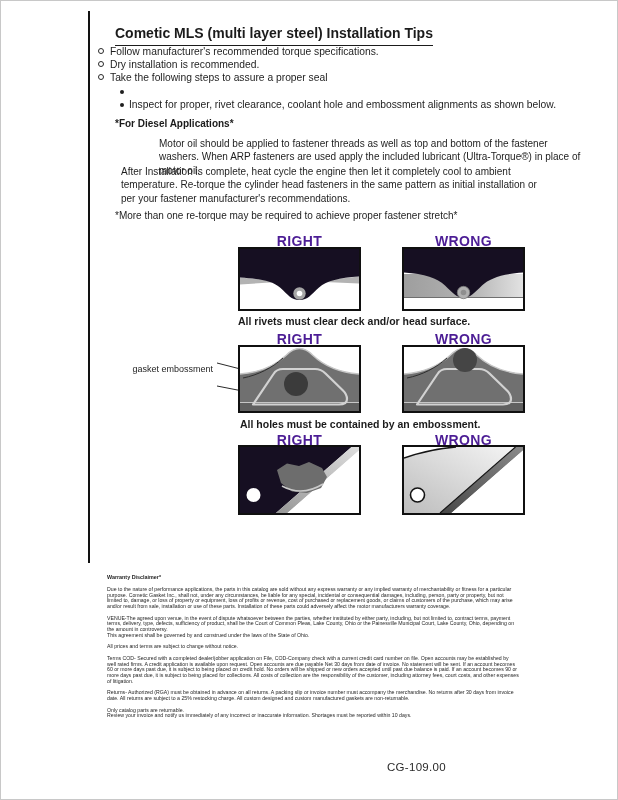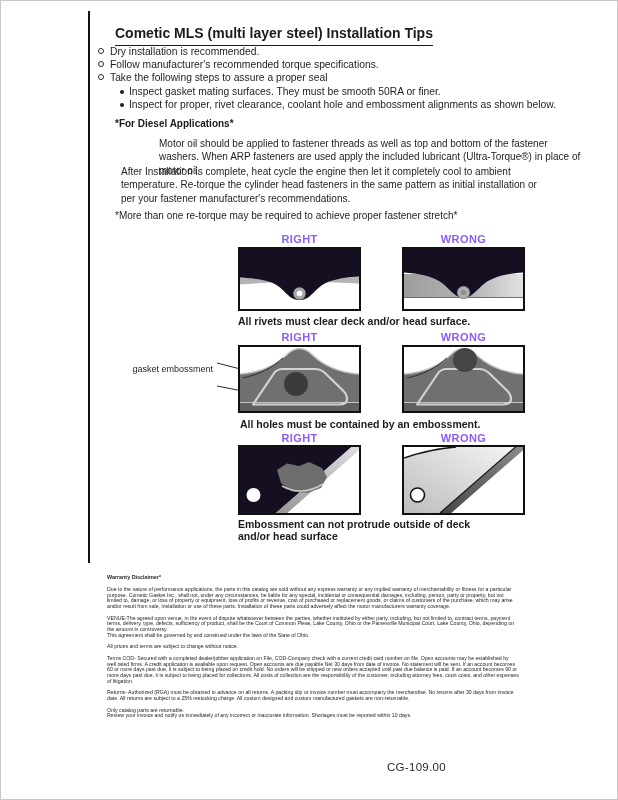--- a/index.html
+++ b/index.html
@@ -17,44 +17,44 @@
   .bullets{left:97px;top:44px;width:460px;font-size:10.3px;line-height:13.2px;color:#1e1e1e;}
   .b-row{white-space:nowrap;}
   .b-row.sub{padding-left:22px;}
   .ring{display:inline-block;width:4px;height:4px;border:1px solid #2a2a2a;border-radius:50%;margin-right:6px;vertical-align:1px;}
   .dot{display:inline-block;width:4px;height:4px;background:#1e1e1e;border-radius:50%;margin-right:5px;vertical-align:1px;}
   .diesel-h{left:114px;top:117px;margin:0;font-size:10px;font-weight:700;color:#1b1b1b;white-space:nowrap;}
   .body{margin:0;width:424px;font-size:10px;line-height:13.4px;color:#1e1e1e;}
   .p1{left:114px;top:136px;margin-left:44px;}
   .p2{left:120px;top:164px;}
   .note{left:114px;top:208px;white-space:nowrap;}
-  .dg-label{width:123px;text-align:center;font-size:11px;font-weight:700;color:#8b5cf6;letter-spacing:.4px;}
+  .dg-label{width:123px;text-align:center;font-size:14px;font-weight:700;color:#4c1d95;letter-spacing:.4px;}
   .dg-box{width:123px;height:64px;border:2px solid #101010;box-sizing:border-box;background:#fff;}
   .dg-box svg{display:block;width:100%;height:100%;}
   .dg-caption{font-size:10.5px;font-weight:700;color:#1b1b1b;white-space:pre-line;line-height:12px;}
   .annot{font-size:9px;color:#1e1e1e;line-height:10.5px;text-align:right;width:104px;}
   .legal{left:106px;top:574px;width:412px;font-size:5.2px;line-height:5.8px;color:#262626;}
   .legal h3{margin:0 0 6px 0;font-size:5.4px;font-weight:700;}
   .legal p{margin:0 0 5.6px 0;white-space:pre-line;}
   .footer-code{left:386px;top:760px;font-size:11.5px;color:#2a2a2a;letter-spacing:.3px;}
 </style>
 </head>
 <body>
 
 <div class="page">
 
   <div class="abs vline"></div>
 
   <h1 class="abs title">Cometic MLS (multi layer steel) Installation Tips</h1>
 
   <div class="abs bullets">
+    <div class="b-row"><span class="ring"></span><span>Follow manufacturer's recommended torque specifications.</span></div>
     <div class="b-row"><span class="ring"></span><span>Dry installation is recommended.</span></div>
-    <div class="b-row"><span class="ring"></span><span>Follow manufacturer's recommended torque specifications.</span></div>
     <div class="b-row"><span class="ring"></span><span>Take the following steps to assure a proper seal</span></div>
-    <div class="b-row sub"><span class="dot"></span><span>Inspect gasket mating surfaces.  They must be smooth 50RA or finer.</span></div>
+    <div class="b-row sub"><span class="dot"></span></div>
     <div class="b-row sub"><span class="dot"></span><span>Inspect for proper, rivet clearance, coolant hole and embossment alignments as shown below.</span></div>
   </div>
 
   <h2 class="abs diesel-h">*For Diesel Applications*</h2>
   <p class="abs body p1">Motor oil should be applied to fastener threads as well as top and bottom of the fastener washers. When ARP fasteners are used apply the included lubricant (Ultra-Torque®) in place of motor oil.</p>
   <p class="abs body p2">After Installation is complete, heat cycle the engine then let it completely cool to ambient temperature. Re-torque the cylinder head fasteners in the same pattern as initial installation or per your fastener manufacturer's recommendations.</p>
   <p class="abs body note">*More than one re-torque may be required to achieve proper fastener stretch*</p>
 
   <div class="abs dg-label" style="left:237px;top:232px;">RIGHT</div>
   <div class="abs dg-label" style="left:401px;top:232px;">WRONG</div>
@@ -165,22 +165,20 @@
       <path d="M0,11 Q26,2 52,0 L111.5,0 L36,66 H0 Z" fill="url(#gw3)"></path>
       <path d="M0,0 L52,0 Q26,2 0,11 Z" fill="#ffffff"></path>
       <path d="M0,11 Q26,2 52,0" fill="none" stroke="#141414" stroke-width="1.4"></path>
       <path d="M36,66 L111.5,0 H119 V3.5 L47.5,66 Z" fill="url(#gs3)"></path>
       <line x1="36" y1="66" x2="111.5" y2="0" stroke="#141414" stroke-width="1.2"></line>
       <path d="M47.5,66 L119,3.5 V66 Z" fill="#ffffff"></path>
       <circle cx="13.5" cy="48" r="7" fill="#ffffff" stroke="#141414" stroke-width="1.6"></circle>
     </svg>
   </div>
 
-  <div class="abs dg-caption" style="left:237px;top:517px;">Embossment can not protrude outside of deck
-and/or head surface</div>
 
   <div class="abs legal">
     <h3>Warranty Disclaimer*</h3>
     <p>Due to the nature of performance applications, the parts in this catalog are sold without any express warranty or any implied warranty of merchantability or fitness for a particular purpose.  Cometic Gasket Inc., shall not, under any circumstances, be liable for any special, incidental or consequential damages, including, person, party or property, but not limited to, damage, or loss of property or equipment, loss of profits or revenue, cost of purchased or replacement goods, or claims of customers of the purchase, which may arise and/or result from sale, installation or use of these parts.  Installation of these parts could adversely affect the motor manufacturers warranty coverage.</p>
     <p>VENUE-The agreed upon venue, in the event of dispute whatsoever between the parties, whether instituted by either party, including, but not limited to, contract terms, payment terms, delivery, type, defects, sufficiency of product, shall be the Court of Common Pleas, Lake County, Ohio or the Painesville Municipal Court, Lake County, Ohio, depending on the amount in controversy.
 This agreement shall be governed by and construed under the laws of the State of Ohio.</p>
     <p>All prices and terms are subject to change without notice.</p>
     <p>Terms COD- Secured with a completed dealer/jobber application on File, COD-Company check with a current credit card number on file.  Open accounts may be established by well rated firms.  A credit application is available upon request.  Open accounts are due payable Net 30 days from date of invoice.  No statement will be sent.  If an account becomes 60 or more days past due, it is subject to being placed on credit hold.  No orders will be shipped or new orders accepted until past due balance is paid.  If an account becomes 90 or more days past due, it is subject to being placed for collections.  All costs of collection are the responsibility of the customer, including attorney fees, court costs, and other expenses of litigation.</p>
     <p>Returns- Authorized (RGA) must be obtained in advance on all returns.  A packing slip or invoice number must accompany the merchandise.  No returns after 30 days from invoice date.  All returns are subject to a 25% restocking charge.  All custom designed and custom manufactured gaskets are non-returnable.</p>
     <p>Only catalog parts are returnable.

